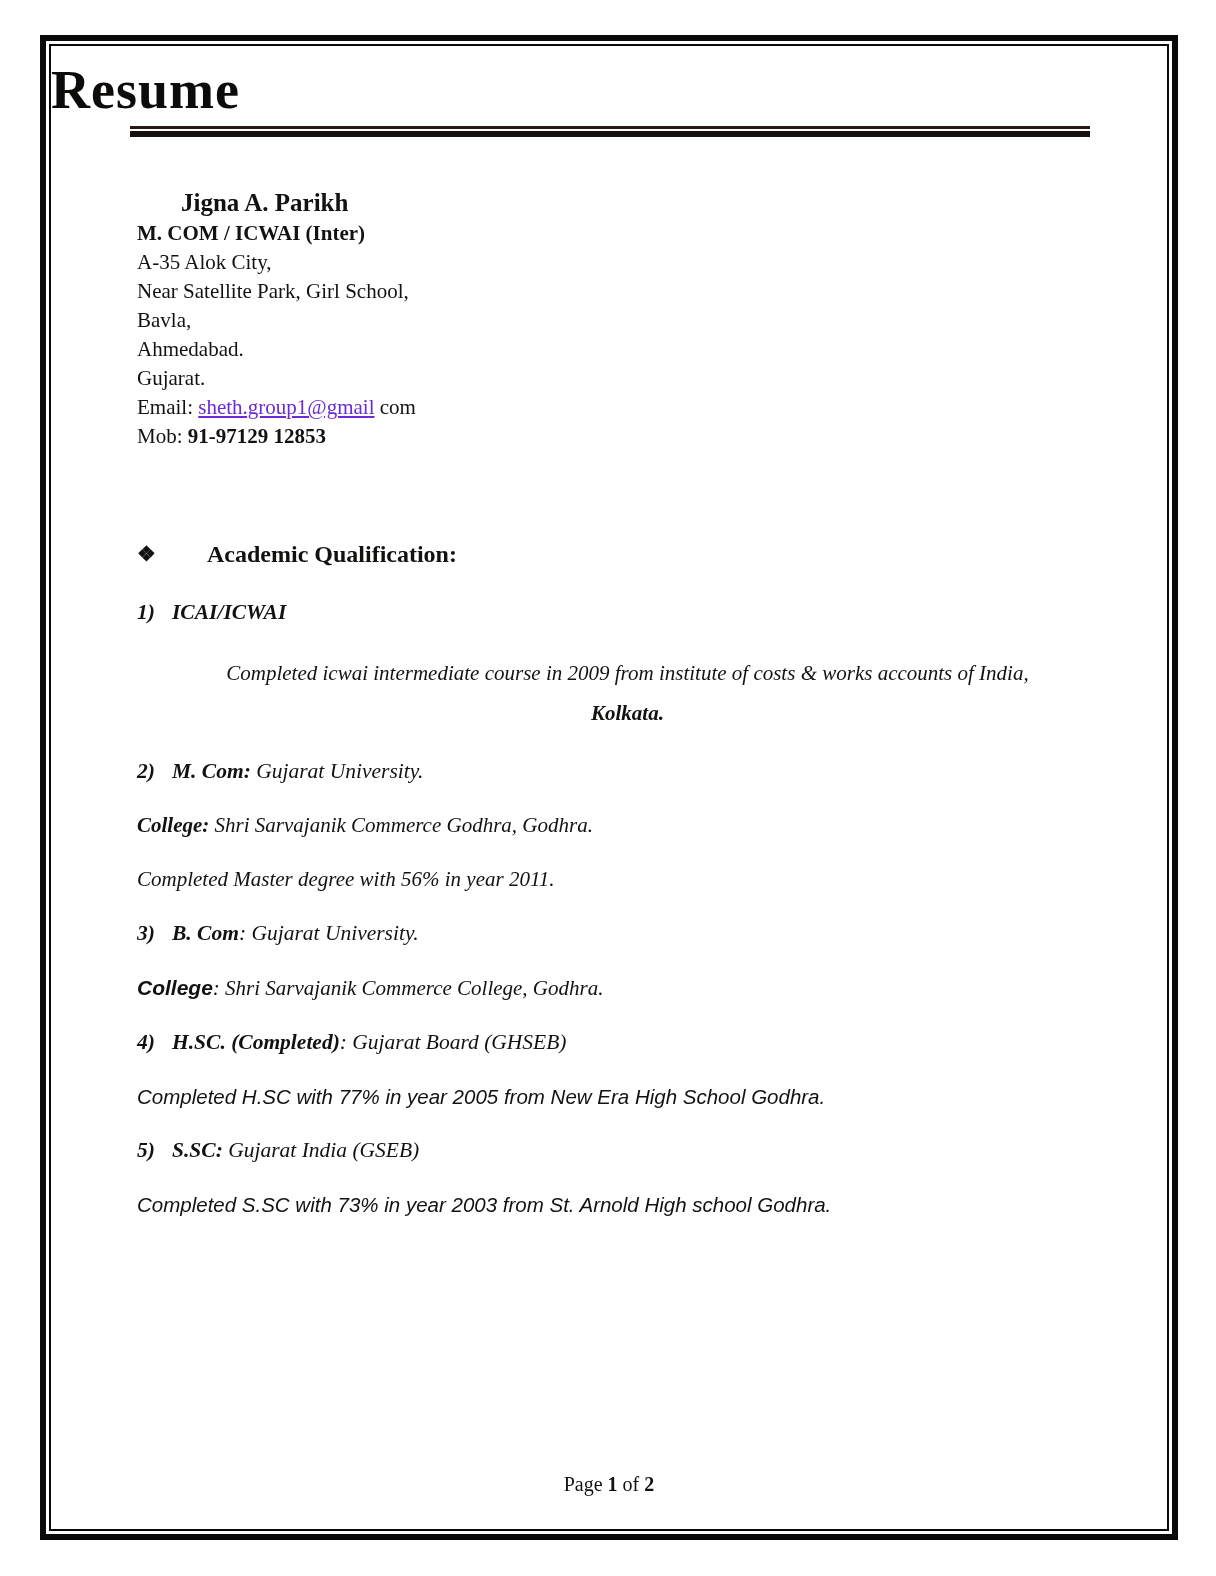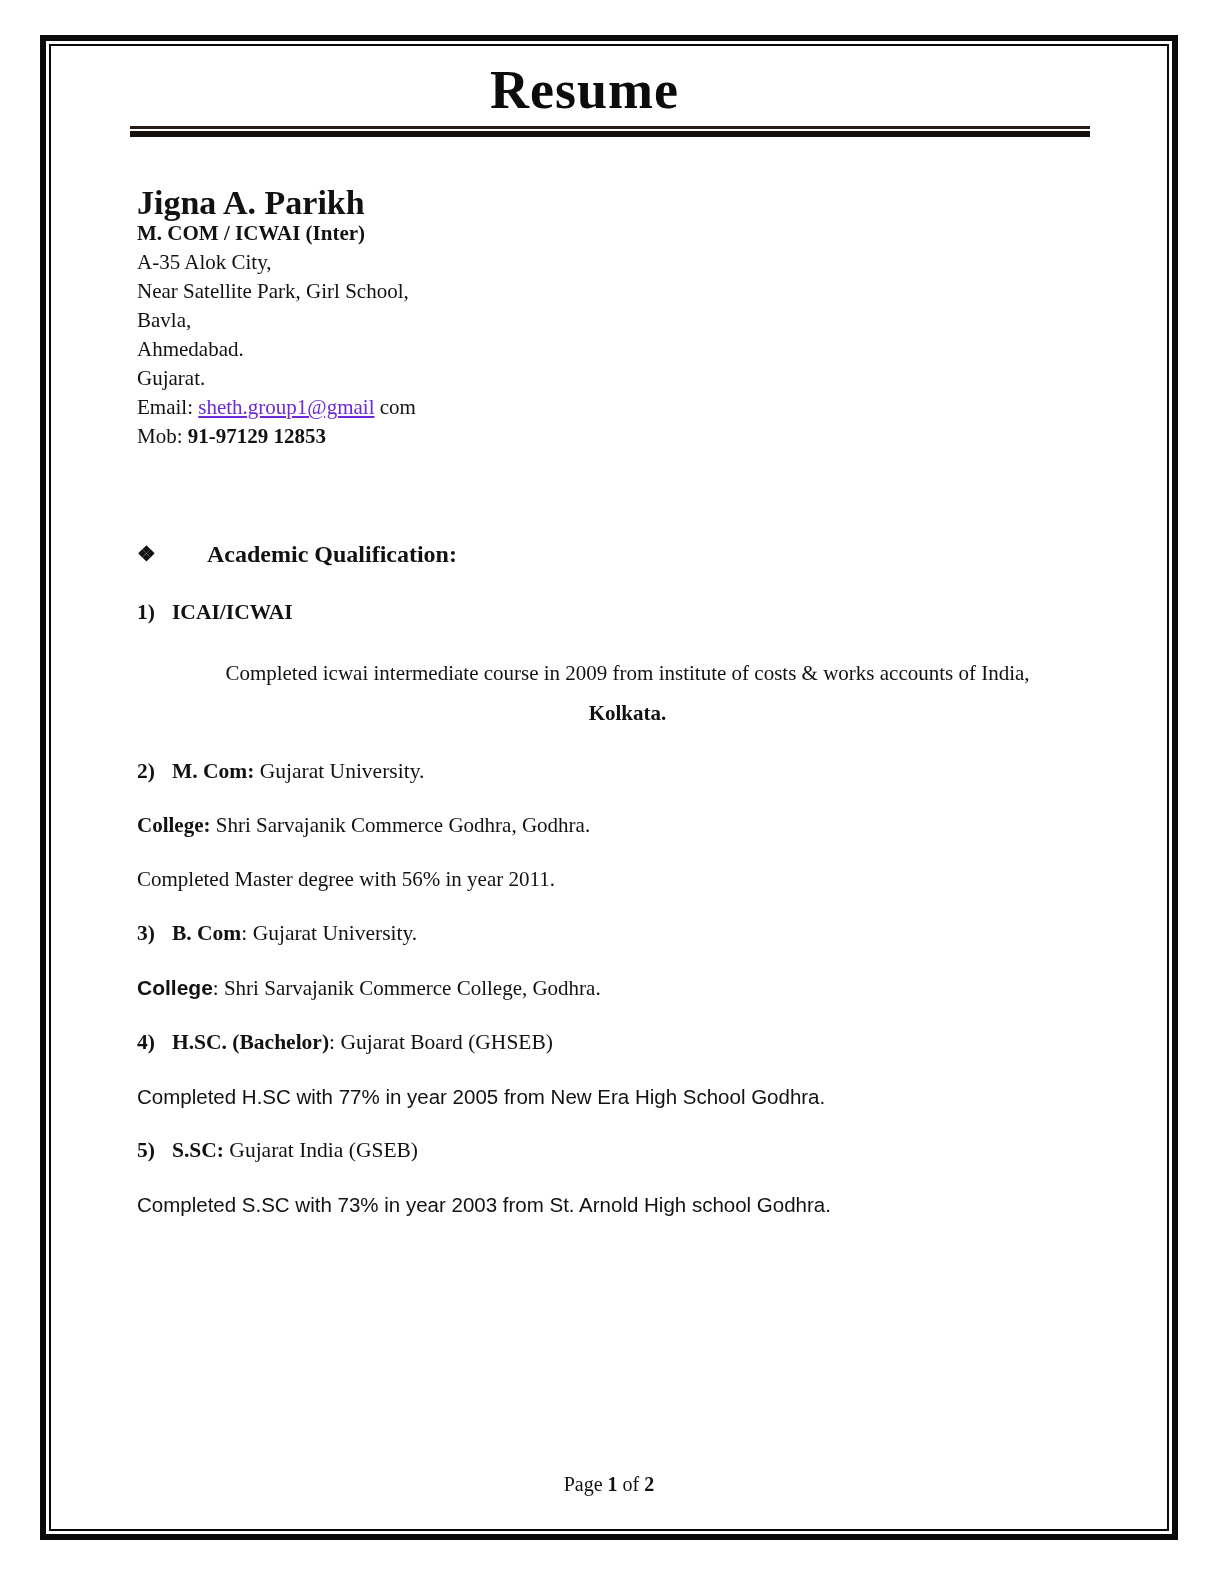--- a/index.html
+++ b/index.html
@@ -22,56 +22,55 @@
     border: 2px solid #0a0a0a;
     background: #ffffff;
   }
   .content {
     position: absolute;
     left: 0; top: 0; right: 0; bottom: 0;
     padding: 14px 49px 0 86px;
   }
   .title {
     margin: 0 0 0 -86px;
-    text-align: center;
     font-size: 54px;
     font-weight: bold;
     letter-spacing: 1px;
     line-height: 60px;
     color: #0e0c0b;
   }
   .title-rule { margin: 6px 0 0 -7px; width: 960px; }
   .title-rule .rule-thin  { height: 0; border-top: 3px solid #2a1a14; }
   .title-rule .rule-thick { height: 6px; background: #17100d; margin-top: 2px; }
   .contact {
     margin-top: 50px;
     font-size: 21px;
     line-height: 29px;
   }
-  .contact .name { font-size: 34px; font-weight: bold; line-height: 32px; }
+  .contact .name { font-size: 25px; font-weight: bold; line-height: 32px; margin-left: 44px; }
   .bold { font-weight: bold; }
   .email-link {
     color: #6d28d9;
     text-decoration: underline;
     cursor: pointer;
   }
   .section-heading {
     margin-top: 88px;
     margin-bottom: 30px;
     font-size: 24px;
     font-weight: bold;
     line-height: 30px;
   }
   .section-heading .bullet {
     display: inline-block;
     width: 70px;
     font-size: 21px;
     vertical-align: 1px;
   }
-  .par { margin: 0 0 27px 0; font-size: 21px; line-height: 27px; }
+  .par { margin: 0 0 27px 0; font-size: 21px; line-height: 27px; font-style: italic; }
   .item-head { font-size: 21.5px; }
   .num { display: inline-block; width: 35px; font-weight: bold; }
   .wrap2 { line-height: 40px; margin-bottom: 25px; text-align: center; }
   .wrap2 .line { display: block; }
   .sans { font-family: "Liberation Sans", sans-serif; font-size: 20.5px; }
   .sans-label { font-family: "Liberation Sans", sans-serif; font-weight: bold; }
   .footer {
     position: absolute;
     left: 0; right: 0; bottom: 32px;
     text-align: center;
@@ -133,21 +132,21 @@
       <p class="par">Completed Master degree with 56% in year 2011.</p>
 
       <p class="par item-head">
         <span class="num">3)</span><span class="bold">B. Com</span><span>: Gujarat University.</span>
       </p>
       <p class="par">
         <span class="sans-label">College</span><span>: Shri Sarvajanik Commerce College, Godhra.</span>
       </p>
 
       <p class="par item-head">
-        <span class="num">4)</span><span class="bold">H.SC. (Bachelor)</span><span>: Gujarat Board (GHSEB)</span>
+        <span class="num">4)</span><span class="bold">H.SC. (Completed)</span><span>: Gujarat Board (GHSEB)</span>
       </p>
       <p class="par sans">Completed H.SC with 77% in year 2005 from New Era High School Godhra.</p>
 
       <p class="par item-head">
         <span class="num">5)</span><span class="bold">S.SC:</span><span> Gujarat India (GSEB)</span>
       </p>
       <p class="par sans">Completed S.SC with 73% in year 2003 from St. Arnold High school Godhra.</p>
 
     </div>
 

